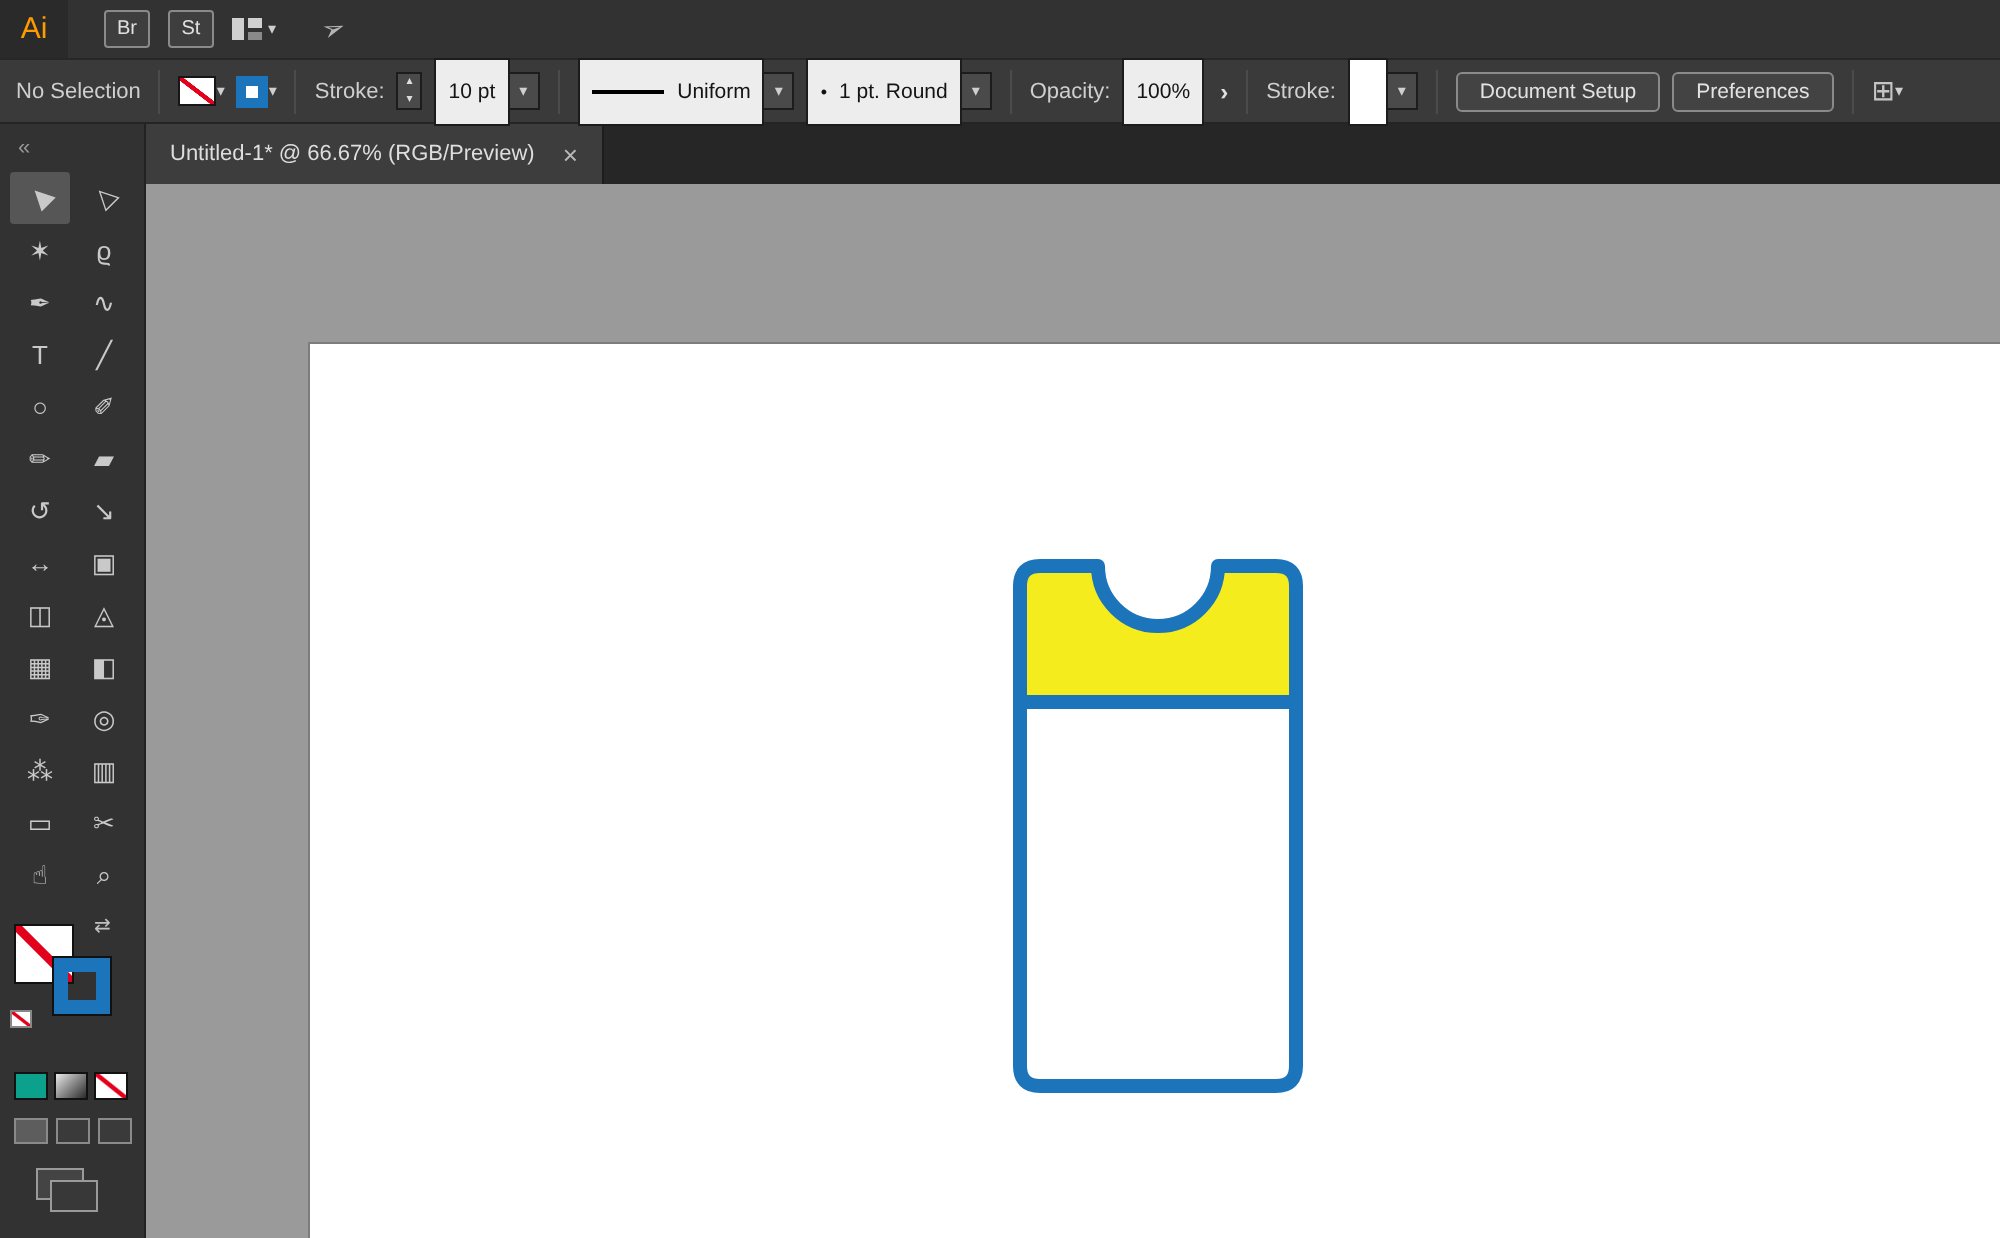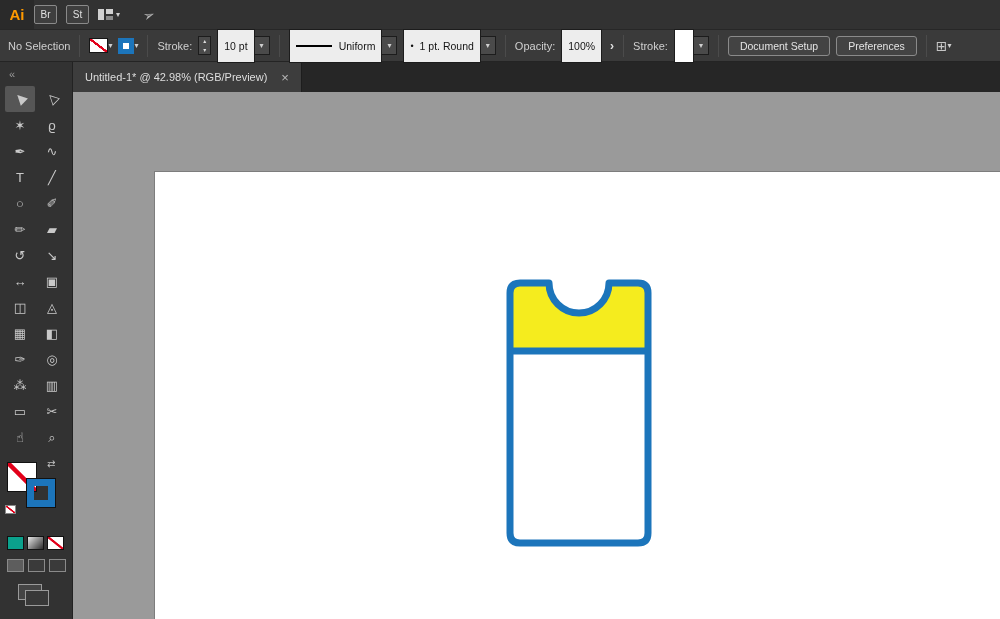--- a/index.html
+++ b/index.html
@@ -2,24 +2,24 @@
 <html><head>
 <meta charset="utf-8">
 <style>
   *{box-sizing:border-box;margin:0;padding:0}
   html,body{width:1000px;height:619px;overflow:hidden}
   body{font-family:"Liberation Sans","DejaVu Sans",sans-serif;font-size:11px;color:#dcdcdc;background:#9a9a9a;position:relative}
   :root{--blue:#1C75BB;--yellow:#F5EC1E;--red:#E2001A;--teal:#0BA18C}
 
   
   .menubar{position:absolute;top:0;left:0;right:0;height:29px;background:#323232;display:flex;align-items:center;z-index:6}
-  .logo{width:34px;height:29px;display:flex;align-items:center;justify-content:center;color:#ff9a00;font-weight:bold;font-size:15px;background:#2a2a2a;cursor:default}
+  .logo{width:34px;height:29px;display:flex;align-items:center;justify-content:center;color:#ff9a00;font-weight:normal;font-size:15px;background:#2a2a2a;cursor:default}
   .menus{display:flex;align-items:center;margin-left:4px}
   .menu-item{padding:0 11px;font-size:11.5px;color:#d6d6d6;cursor:default;line-height:29px}
-  .menubar-right{display:flex;align-items:center;gap:9px;}
+  .menubar-right{display:flex;align-items:center;gap:9px;margin-left:18px}
   .mini-btn{width:23px;height:19px;background:#3e3e3e;border:1px solid #8a8a8a;color:#e0e0e0;font-size:10px;border-radius:2px;display:flex;align-items:center;justify-content:center;cursor:pointer}
   .ws-wrap{display:flex;align-items:center;gap:3px;cursor:pointer}
   .ws-icon{width:15px;height:11px;background:
       linear-gradient(#d0d0d0,#d0d0d0) left top/6px 11px no-repeat,
       linear-gradient(#d0d0d0,#d0d0d0) right top/7px 5px no-repeat,
       linear-gradient(#8a8a8a,#8a8a8a) right bottom/7px 4px no-repeat}
   .dd{font-size:8px;color:#cfcfcf;line-height:1}
   .share{color:#b5b5b5;font-size:14px;display:inline-block;transform:rotate(-20deg);margin-left:14px;cursor:pointer}
 
   
@@ -162,21 +162,21 @@
   <button class="btn">Preferences</button>
   <span class="sep"></span>
   <span class="group">
     <span class="align-icon">⊞</span>
     <span class="dd">▾</span>
   </span>
 </div>
 
 <div class="tabbar">
   <div class="tab">
-    <span>Untitled-1* @ 42.98% (RGB/Preview)</span>
+    <span>Untitled-1* @ 66.67% (RGB/Preview)</span>
     <span class="tab-close">×</span>
   </div>
 </div>
 
 <div class="toolbar">
   <div class="collapse">«</div>
   <div class="tools">
     <div class="tool active">
         <span class="glyph rot-ul">▶</span>
       </div>

